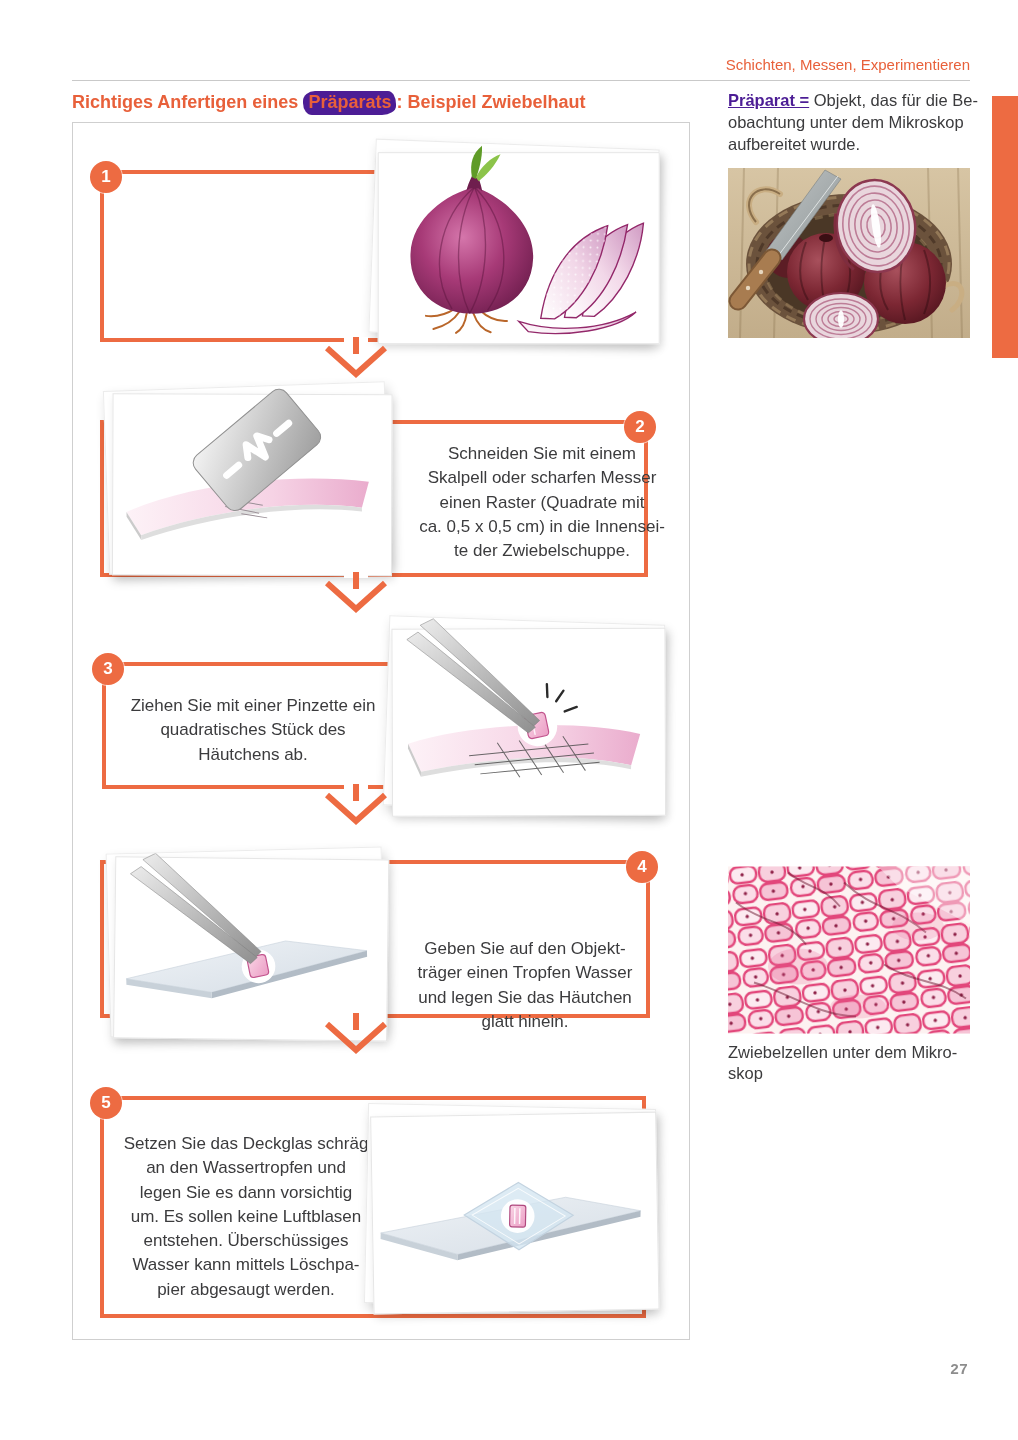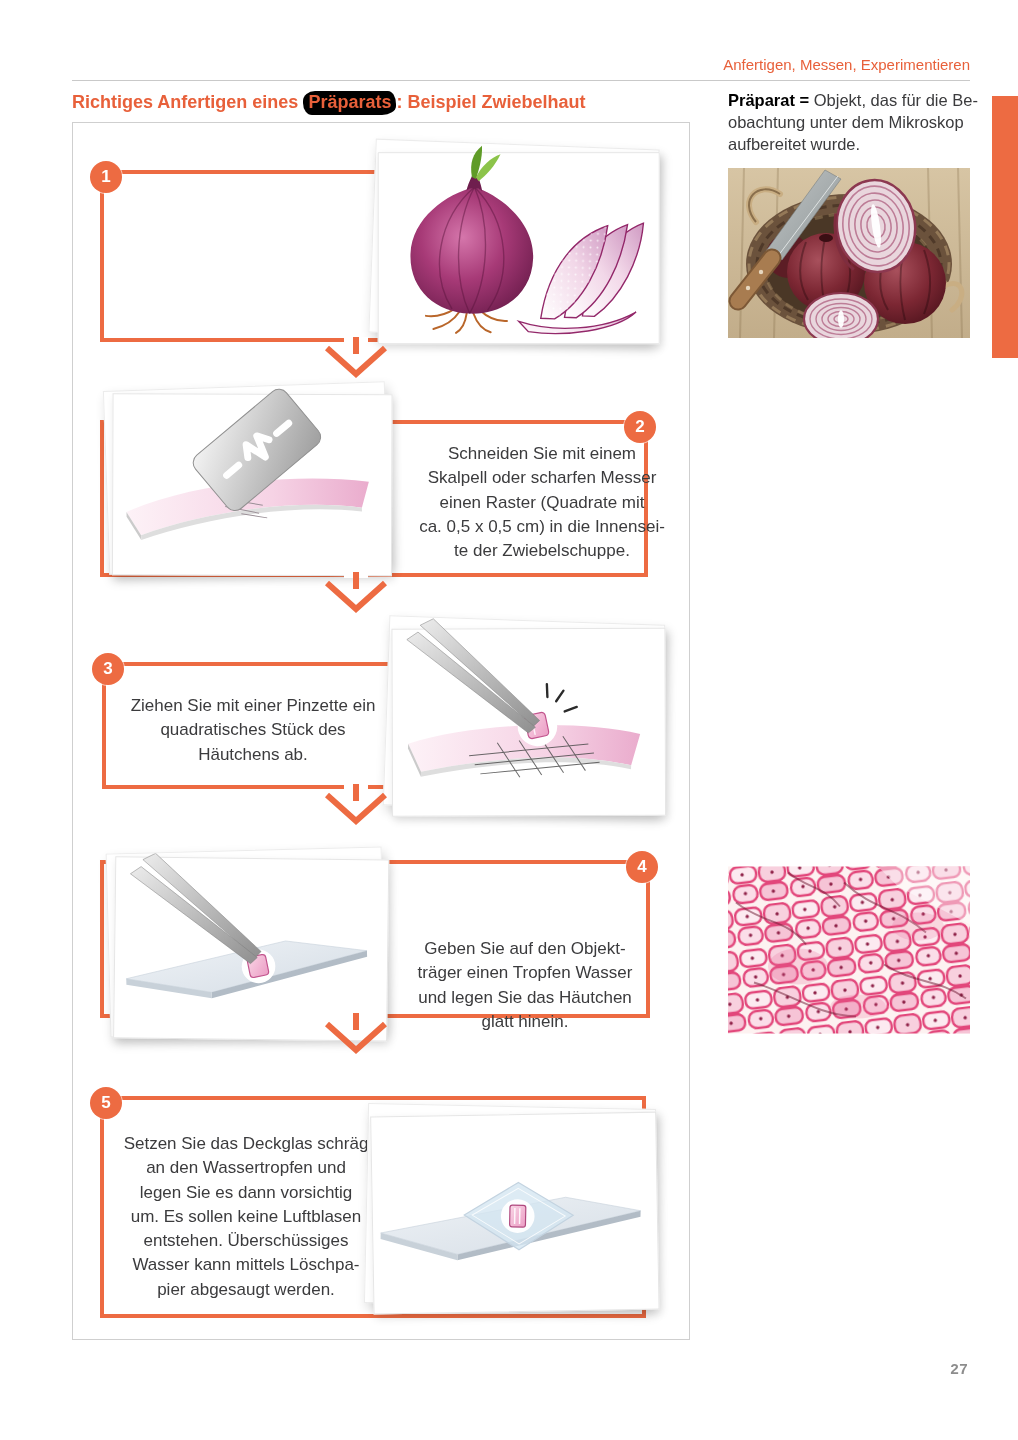--- a/index.html
+++ b/index.html
@@ -4,21 +4,21 @@
 <style>
   * { margin:0; padding:0; box-sizing:border-box; }
   html,body { background:#fff; }
   .page {
     position:relative; width:1018px; height:1440px; background:#fff;
     font-family:"Liberation Sans", sans-serif; overflow:hidden;
   }
   .rule { position:absolute; left:72px; top:80px; width:898px; height:1px; background:#c9c9c9; }
   .header { position:absolute; top:56px; right:48px; font-size:15px; color:#E8603A; }
   .title { position:absolute; left:72px; top:92px; font-size:18px; font-weight:bold; color:#E8603A; }
-  .hl { background:#000000; border-radius:12px 8px 14px 9px / 10px 13px 9px 12px; padding:1px 5px 3px; }
+  .hl { background:#4c1d95; border-radius:12px 8px 14px 9px / 10px 13px 9px 12px; padding:1px 5px 3px; }
   .main-box { position:absolute; left:72px; top:122px; width:618px; height:1218px; border:1px solid #cfcfcf; }
 
   .step { position:absolute; border:4px solid #ED6B42; z-index:1; }
   .s1 { left:100px; top:170px;  width:538px; height:172px; }
   .s2 { left:100px; top:420px;  width:548px; height:157px; }
   .s3 { left:102px; top:662px;  width:546px; height:127px; }
   .s4 { left:100px; top:860px;  width:550px; height:158px; }
   .s5 { left:100px; top:1096px; width:546px; height:222px; }
 
   .num {
@@ -55,36 +55,36 @@
   .c2::before, .c4::before { transform:translate(5px,7px) rotate(2.2deg); }
   .c3 { left:386px; top:620px;  width:276px; height:190px; transform:rotate(2deg);    }
   .c4 { left:108px; top:850px;  width:276px; height:184px; transform:rotate(-1.5deg); }
   .c5 { left:366px; top:1106px; width:288px; height:200px; transform:rotate(1.2deg);  }
 
   .step-arrow { position:absolute; left:320px; width:72px; height:44px; z-index:4; }
   .a1 { top:337px; } .a2 { top:572px; } .a3 { top:784px; } .a4 { top:1013px; }
 
   .def { position:absolute; left:728px; top:90px; width:252px; font-size:16.5px;
          line-height:1.33; color:#3B3B3D; white-space:pre-line; }
-  .def-term { color:#000000; font-weight:bold; }
+  .def-term { color:#4c1d95; font-weight:bold;text-decoration:underline; }
   .photo, .micro { position:absolute; left:728px; width:242px; }
   .photo { top:168px; height:170px; }
   .micro { top:866px; height:168px; }
   .photo svg, .micro svg { display:block; width:100%; height:100%; }
   .caption { position:absolute; left:728px; top:1042px; width:246px; font-size:16.5px;
              line-height:1.3; color:#3B3B3D; white-space:pre-line; }
   .tab { position:absolute; left:992px; top:96px; width:26px; height:262px; background:#ED6B42; }
   .pagenum { position:absolute; right:50px; top:1362px; font-size:15px; font-weight:600; color:#8d8d8d;font-family:Liberation Mono, monospace; }
 </style>
 </head>
 <body>
 
 <div class="page">
 
-  <div class="header">Anfertigen, Messen, Experimentieren</div>
+  <div class="header">Schichten, Messen, Experimentieren</div>
   <div class="rule"></div>
 
   <h1 class="title"><span>Richtiges Anfertigen eines </span><span class="hl">Präparats</span><span>: Beispiel Zwiebelhaut</span></h1>
 
   <div class="main-box"></div>
 
   <div class="step s1">
     <div class="num tl">1</div>
   </div>
   <div class="card c1">
@@ -415,16 +415,18 @@
         <path d="M26,116 C64,128 88,148 128,150"></path>
           <path d="M156,98 C188,118 210,112 238,132"></path>
         <path d="M60,6 C80,22 96,20 112,40"></path>
       </g>
       <ellipse cx="70" cy="100" rx="30" ry="18" fill="rgba(233,94,144,0.22)"></ellipse>
       <ellipse cx="190" cy="60" rx="26" ry="14" fill="rgba(233,94,144,0.18)"></ellipse>
       <ellipse cx="130" cy="140" rx="28" ry="12" fill="rgba(233,94,144,0.2)"></ellipse>
     </svg>
   </div>
 
+  <p class="caption">Zwiebelzellen unter dem Mikro-
+skop</p>
 
   <div class="pagenum">27</div>
 
 </div>
 
 </body></html>

